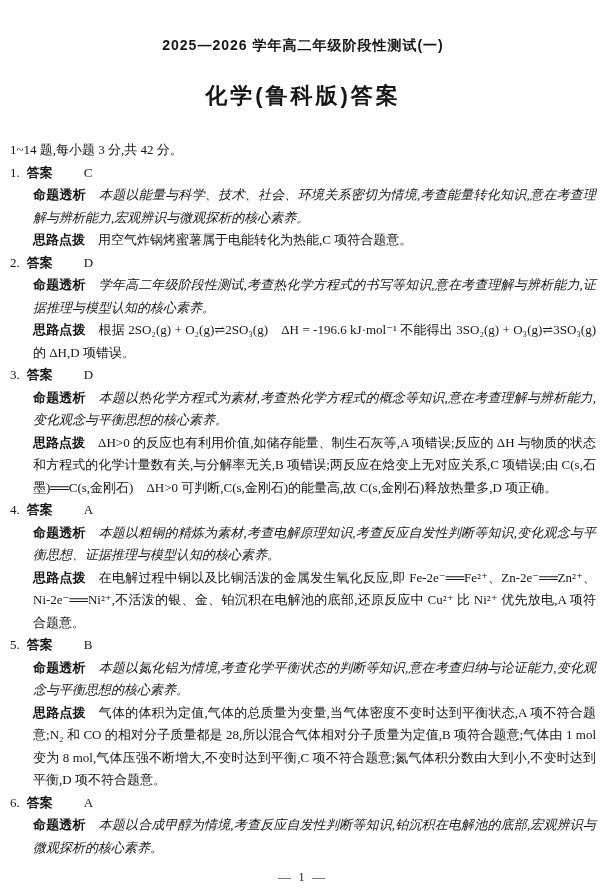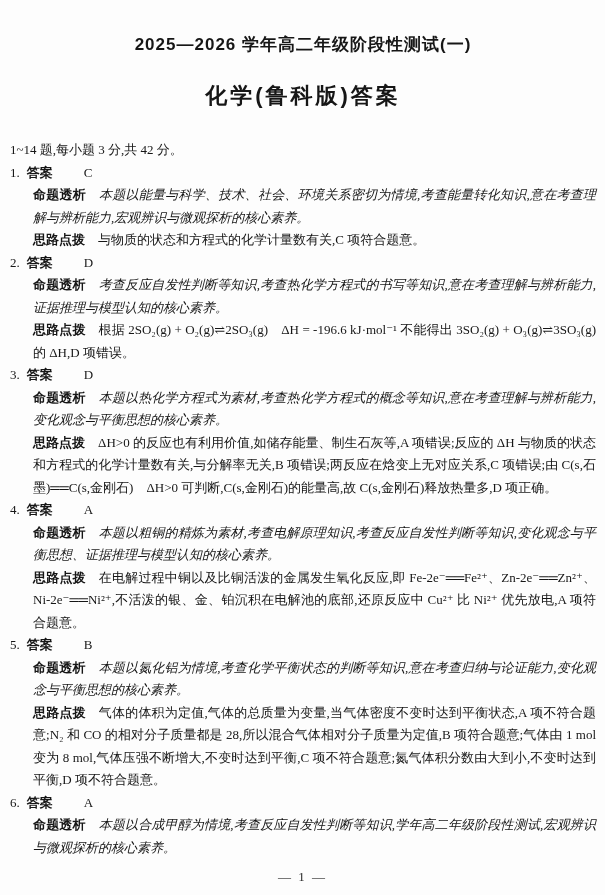--- a/index.html
+++ b/index.html
@@ -6,21 +6,21 @@
   body{width:605px;height:895px;overflow:hidden;}
   .page{
     position:relative;width:605px;height:895px;box-sizing:border-box;
     background:#fdfdfd;color:#161616;
     font-family:"Liberation Serif","DejaVu Serif",serif;
     padding:26px 9px 0 10px;overflow:hidden;
   }
   .title{
     margin:8px 0 0;text-align:center;
     font-family:"Liberation Sans","DejaVu Sans",sans-serif;
-    font-size:17px;font-weight:bold;line-height:22px;letter-spacing:1px;
+    font-size:14px;font-weight:bold;line-height:22px;letter-spacing:1px;
   }
   .subtitle{
     margin:27px 0 16px;text-align:center;
     font-family:"Liberation Sans","DejaVu Sans",sans-serif;
     font-size:22px;font-weight:bold;line-height:26px;letter-spacing:3px;
   }
   .intro{
     margin:30px 0 0;font-size:13px;line-height:22.5px;
   }
   .questions{display:block;}
@@ -49,26 +49,26 @@
     <h1 class="title">2025—2026 学年高二年级阶段性测试(一)</h1>
     <h2 class="subtitle">化学(鲁科版)答案</h2>
   </header>
 
   <p class="intro">1~14 题,每小题 3 分,共 42 分。</p>
 
   <main class="questions">
   <section class="question">
     <p class="q-head"><span class="q-num">1.</span><b class="label">答案</b><span class="q-ans">C</span></p>
     <p class="para analysis"><b class="label">命题透析</b><span class="analysis-text">本题以能量与科学、技术、社会、环境关系密切为情境,考查能量转化知识,意在考查理解与辨析能力,宏观辨识与微观探析的核心素养。</span></p>
-    <p class="para hint"><b class="label">思路点拨</b><span class="hint-text">与物质的状态和方程式的化学计量数有关,C 项符合题意。</span></p>
+    <p class="para hint"><b class="label">思路点拨</b><span class="hint-text">用空气炸锅烤蜜薯属于电能转化为热能,C 项符合题意。</span></p>
   </section>
 
   <section class="question">
     <p class="q-head"><span class="q-num">2.</span><b class="label">答案</b><span class="q-ans">D</span></p>
-    <p class="para analysis"><b class="label">命题透析</b><span class="analysis-text">考查反应自发性判断等知识,考查热化学方程式的书写等知识,意在考查理解与辨析能力,证据推理与模型认知的核心素养。</span></p>
+    <p class="para analysis"><b class="label">命题透析</b><span class="analysis-text">学年高二年级阶段性测试,考查热化学方程式的书写等知识,意在考查理解与辨析能力,证据推理与模型认知的核心素养。</span></p>
     <p class="para hint"><b class="label">思路点拨</b><span class="hint-text">根据 2SO₂(g) + O₂(g)⇌2SO₃(g)　ΔH = -196.6 kJ·mol⁻¹ 不能得出 3SO₂(g) + O₃(g)⇌3SO₃(g)的 ΔH,D 项错误。</span></p>
   </section>
 
   <section class="question">
     <p class="q-head"><span class="q-num">3.</span><b class="label">答案</b><span class="q-ans">D</span></p>
     <p class="para analysis"><b class="label">命题透析</b><span class="analysis-text">本题以热化学方程式为素材,考查热化学方程式的概念等知识,意在考查理解与辨析能力,变化观念与平衡思想的核心素养。</span></p>
     <p class="para hint"><b class="label">思路点拨</b><span class="hint-text">ΔH&gt;0 的反应也有利用价值,如储存能量、制生石灰等,A 项错误;反应的 ΔH 与物质的状态和方程式的化学计量数有关,与分解率无关,B 项错误;两反应在焓变上无对应关系,C 项错误;由 C(s,石墨)══C(s,金刚石)　ΔH&gt;0 可判断,C(s,金刚石)的能量高,故 C(s,金刚石)释放热量多,D 项正确。</span></p>
   </section>
 
   <section class="question">
@@ -78,21 +78,21 @@
   </section>
 
   <section class="question">
     <p class="q-head"><span class="q-num">5.</span><b class="label">答案</b><span class="q-ans">B</span></p>
     <p class="para analysis"><b class="label">命题透析</b><span class="analysis-text">本题以氮化铝为情境,考查化学平衡状态的判断等知识,意在考查归纳与论证能力,变化观念与平衡思想的核心素养。</span></p>
     <p class="para hint"><b class="label">思路点拨</b><span class="hint-text">气体的体积为定值,气体的总质量为变量,当气体密度不变时达到平衡状态,A 项不符合题意;N₂ 和 CO 的相对分子质量都是 28,所以混合气体相对分子质量为定值,B 项符合题意;气体由 1 mol 变为 8 mol,气体压强不断增大,不变时达到平衡,C 项不符合题意;氮气体积分数由大到小,不变时达到平衡,D 项不符合题意。</span></p>
   </section>
 
   <section class="question">
     <p class="q-head"><span class="q-num">6.</span><b class="label">答案</b><span class="q-ans">A</span></p>
-    <p class="para analysis"><b class="label">命题透析</b><span class="analysis-text">本题以合成甲醇为情境,考查反应自发性判断等知识,学年高二年级阶段性测试,宏观辨识与微观探析的核心素养。</span></p>
+    <p class="para analysis"><b class="label">命题透析</b><span class="analysis-text">本题以合成甲醇为情境,考查反应自发性判断等知识,铂沉积在电解池的底部,宏观辨识与微观探析的核心素养。</span></p>
 
   </section>
 </main>
 
   <footer class="page-footer">
     <span>— 1 —</span>
   </footer>
 </div>
 
 </body></html>

